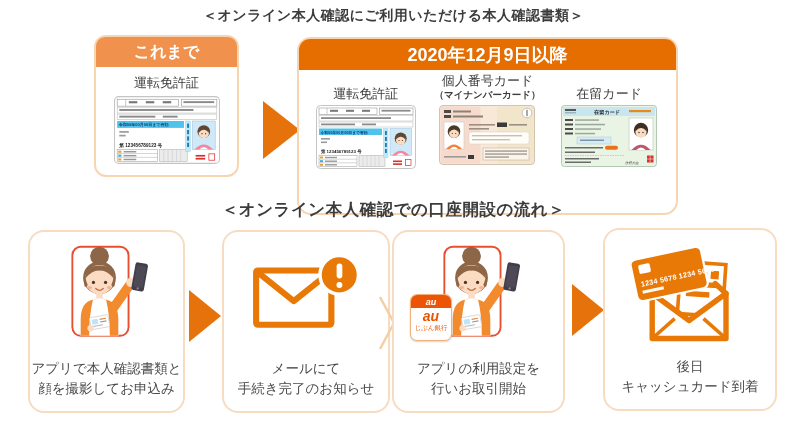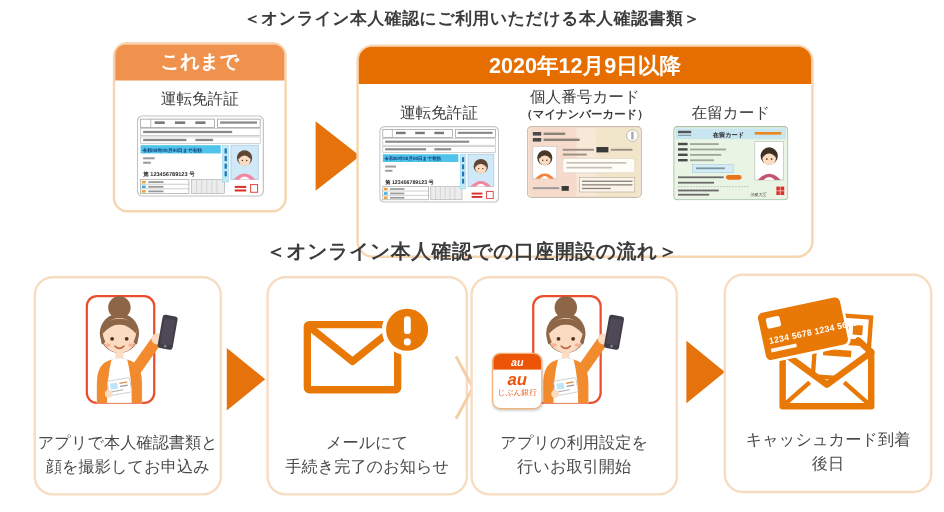--- a/index.html
+++ b/index.html
@@ -390,18 +390,18 @@
 
   <div id="arrow-f2" class="tri"></div>
 
   <div id="step4" class="step-box">
     <div class="icon-area">
       <svg width="126" height="101" viewBox="0 0 140 112">
         <use href="#sym-mail-card"></use>
       </svg>
     </div>
     <div class="caption">
+      <span>後日</span>
       <span>キャッシュカード到着</span>
-      <span>後日</span>
     </div>
   </div>
 
 </div>
 
 </body></html>

